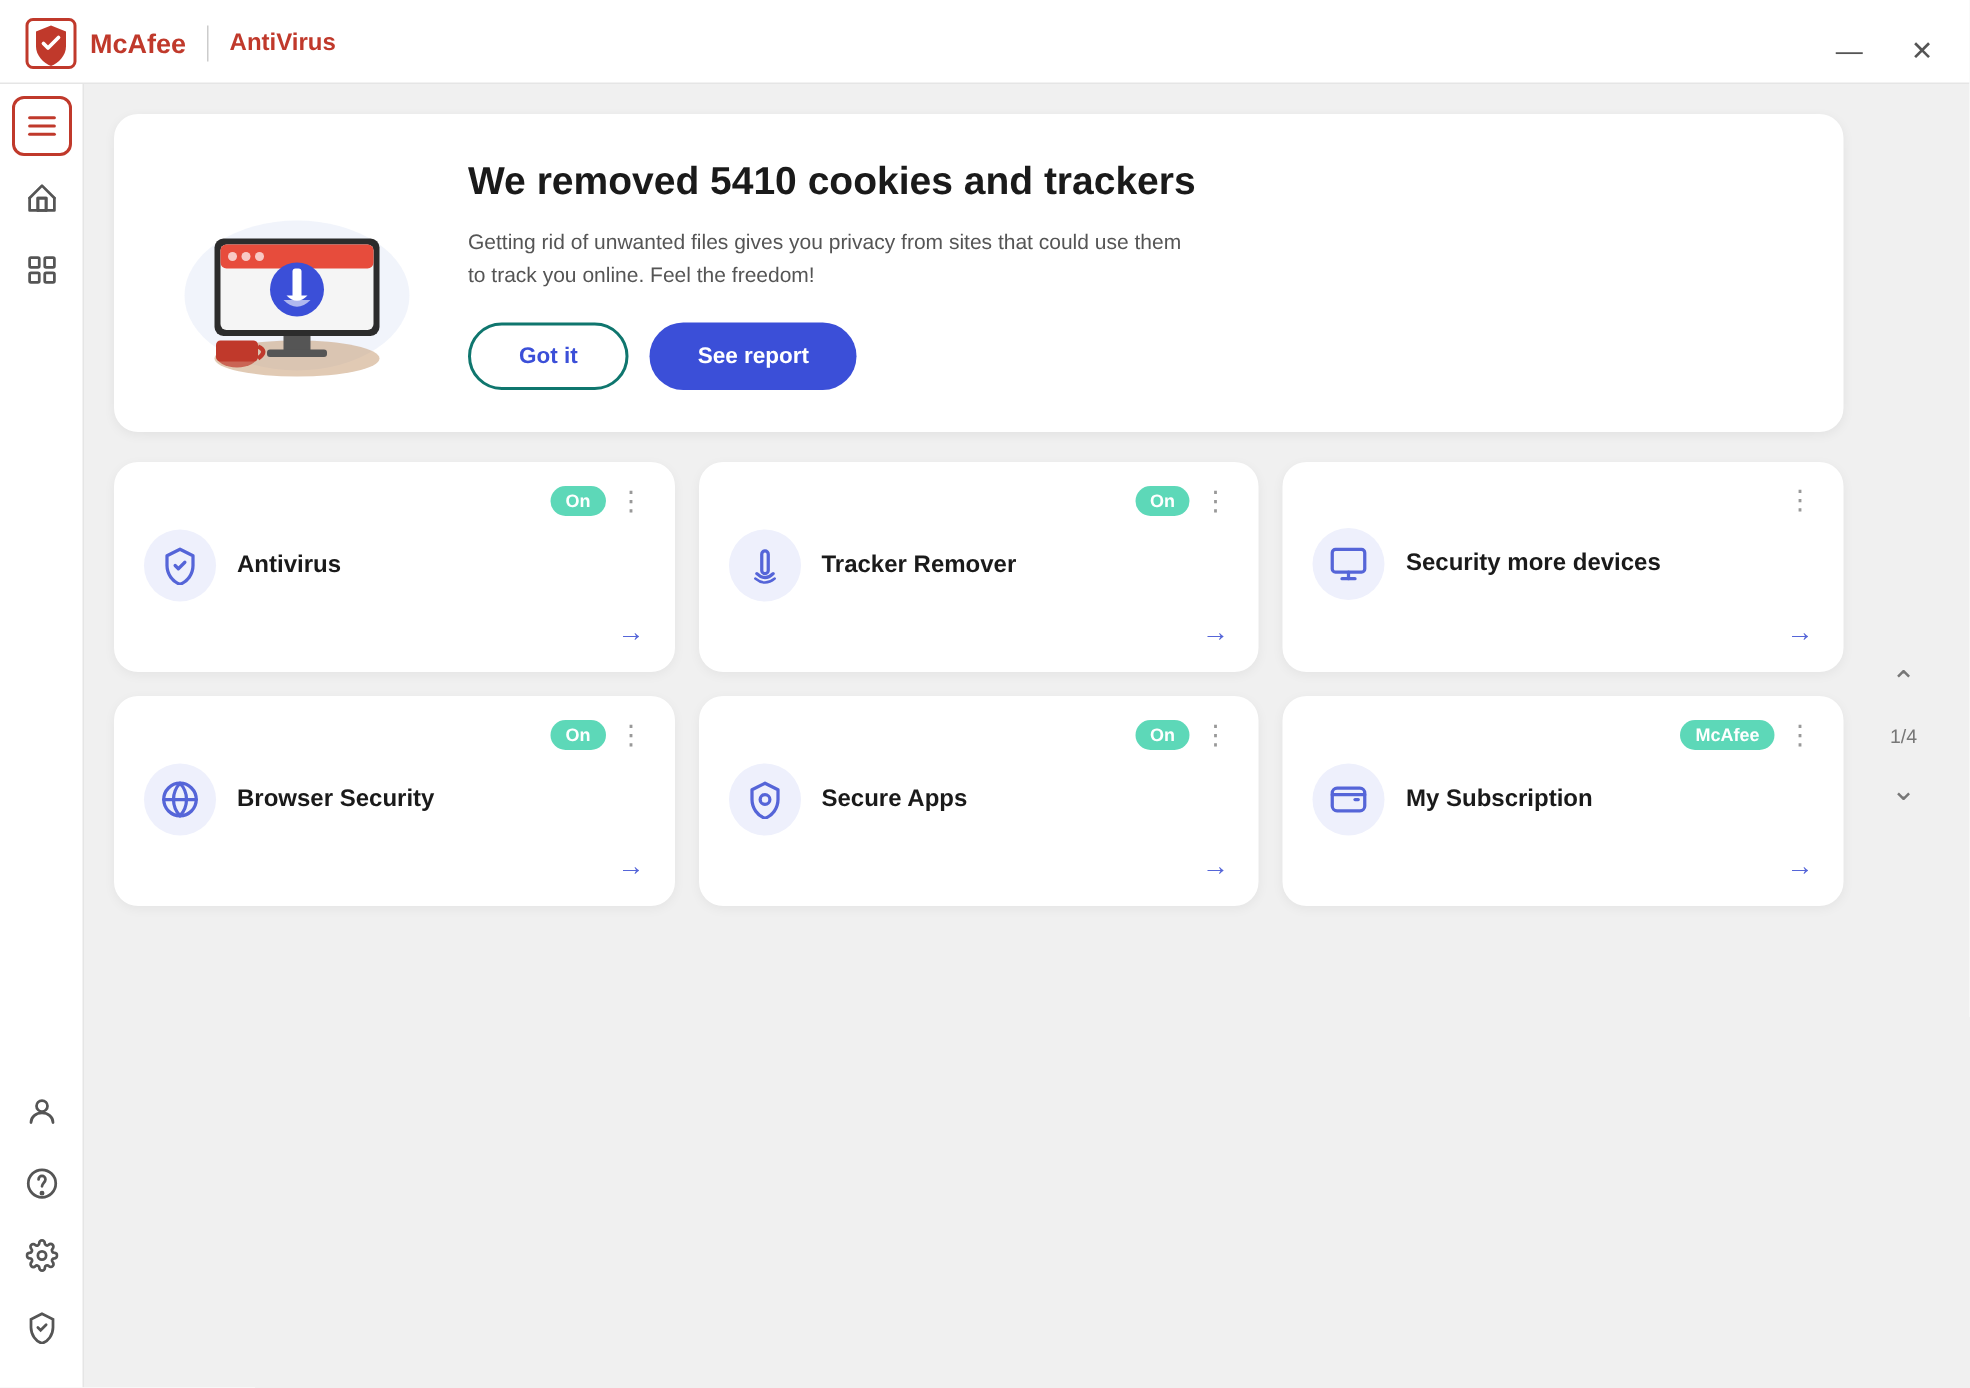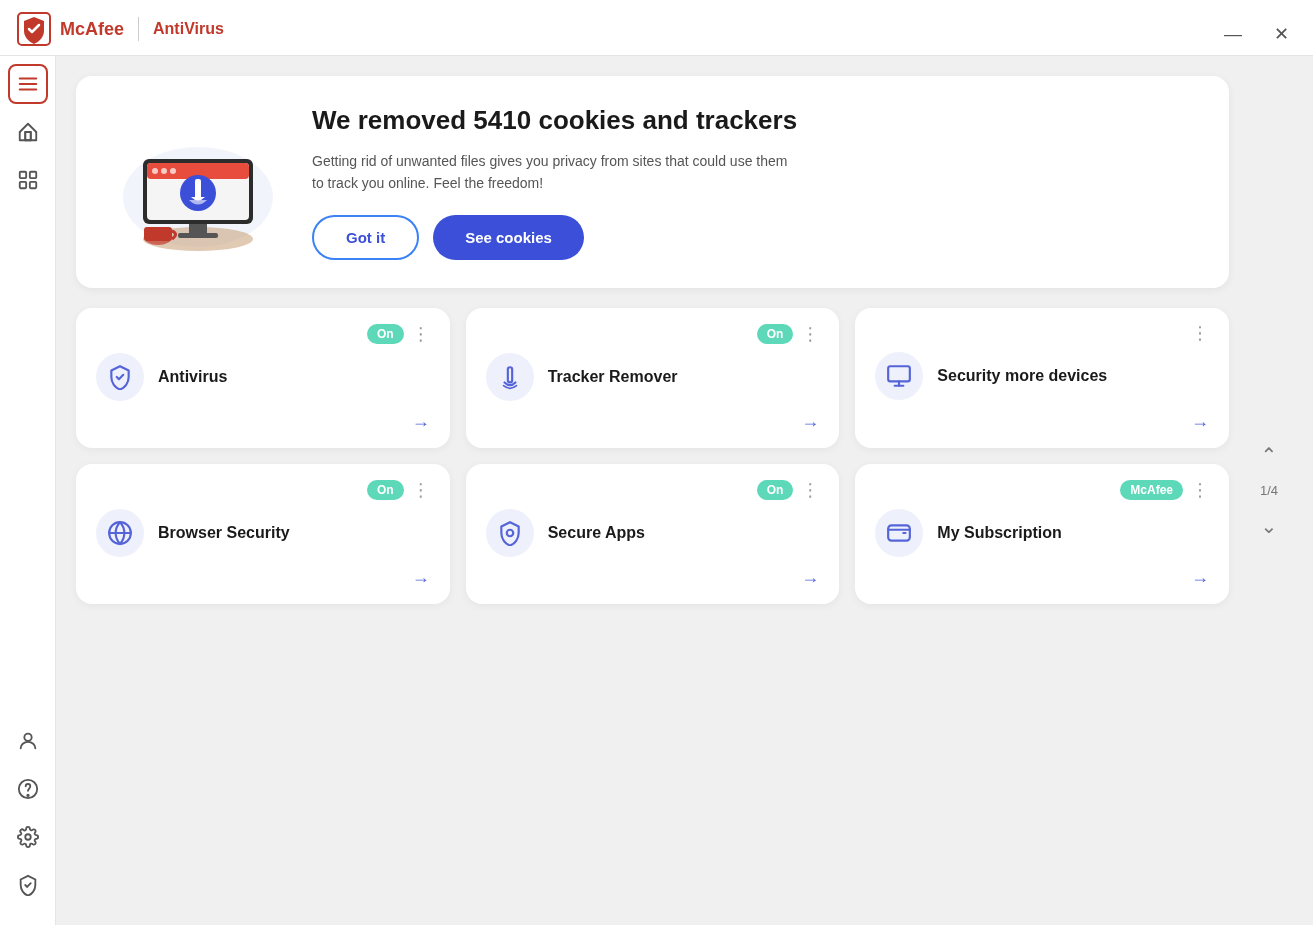--- a/index.html
+++ b/index.html
@@ -169,21 +169,21 @@
       line-height: 1.6;
       max-width: 480px;
     }
     .banner-actions {
       display: flex;
       gap: 14px;
     }
     .btn-got-it {
       padding: 12px 32px;
       border-radius: 50px;
-      border: 2px solid #3b82f6;
+      border: 2px solid #0f766e;
       background: #fff;
       color: #3b4fd8;
       font-size: 15px;
       font-weight: 600;
       cursor: pointer;
     }
     .btn-see-report {
       padding: 12px 32px;
       border-radius: 50px;
       border: none;
@@ -417,21 +417,21 @@
             <path d="M78 88 Q85 95 92 88" fill="#fff"></path>
             <path d="M76 91 Q85 100 94 91" fill="#fff" opacity="0.6"></path>
           </svg>
         </div>
 
         <div class="banner-text">
           <div class="banner-title">We removed 5410 cookies and trackers</div>
           <div class="banner-desc">Getting rid of unwanted files gives you privacy from sites that could use them to track you online. Feel the freedom!</div>
           <div class="banner-actions">
             <button class="btn-got-it">Got it</button>
-            <button class="btn-see-report">See cookies</button>
+            <button class="btn-see-report">See report</button>
           </div>
         </div>
       </div>
 
       <div class="cards-grid" id="cards-container">
 
       <div class="feature-card">
       <div class="card-top-row">
         <span class="badge-on">On</span>
         <span class="card-menu-dots">⋮</span>

